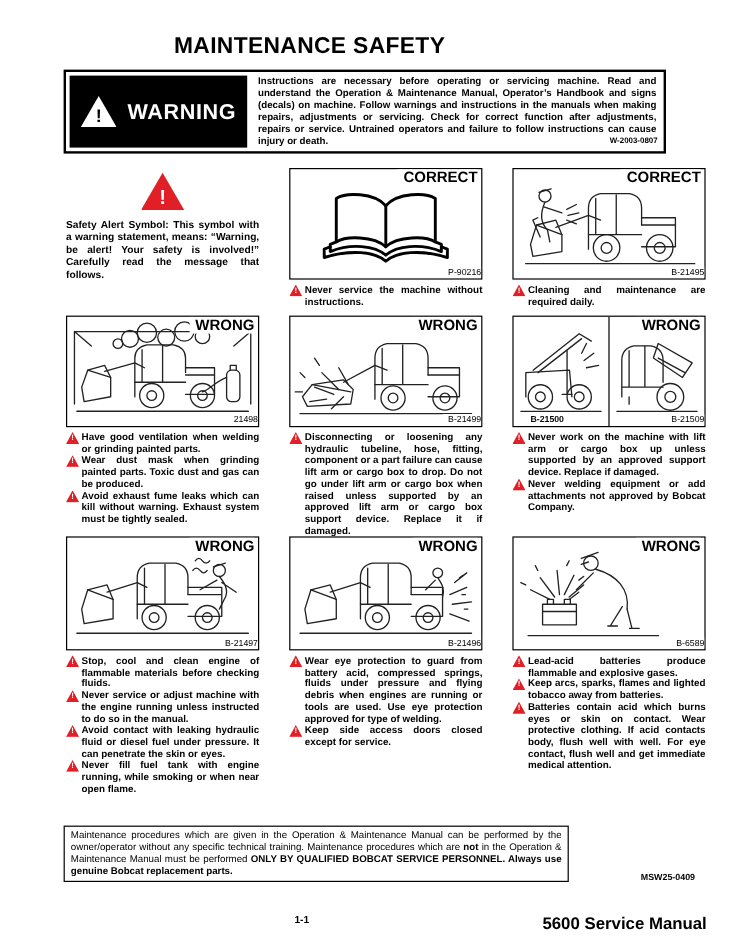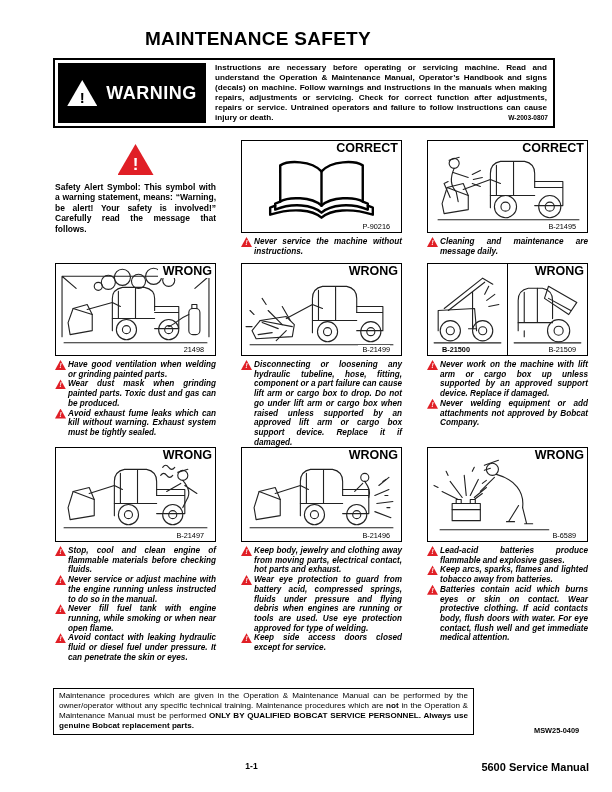--- a/index.html
+++ b/index.html
@@ -14,40 +14,40 @@
   .warntext{flex:1;position:relative;padding:3px 6px 3px 7px;font-size:8.1px;font-weight:bold;line-height:9.9px;text-align:justify;}
   .warncode{position:absolute;right:5px;bottom:3px;font-size:6.6px;font-weight:bold;background:#fff;padding-left:5px;}
 
   
   .content{position:absolute;left:55px;top:140px;width:533px;display:grid;grid-template-columns:161px 161px 161px;column-gap:25px;grid-template-rows:123px 184px auto;}
   .cell{position:relative;}
 
   .panel{position:relative;height:93px;border:1.5px solid #000;box-sizing:border-box;background:#fff;overflow:hidden;}
   .panel.tall{height:95px;}
   .panel-header{position:absolute;top:0;right:3px;font-size:12.5px;font-weight:bold;background:#fff;padding-left:5px;z-index:2;}
-  .panel-code{position:absolute;bottom:1px;right:11px;font-size:7.3px;background:#fff;padding-left:4px;z-index:2;}
+  .panel-code{position:absolute;bottom:1px;right:0;font-size:7.3px;background:#fff;padding-left:4px;z-index:2;}
   .panel-code.left{right:auto;left:14px;padding-left:0;padding-right:4px;font-weight:bold;}
   .panel svg{position:absolute;left:0;top:0;width:100%;height:100%;}
   .split{display:flex;}
   .half{position:relative;flex:1;height:100%;}
   .half.first{border-right:1.5px solid #000;}
 
   .bullets{margin-top:4px;}
-  .bullet{position:relative;padding-left:13px;font-size:8.2px;font-weight:bold;line-height:9.7px;text-align:justify;margin:0;font-style:italic;}
+  .bullet{position:relative;padding-left:13px;font-size:8.2px;font-weight:bold;line-height:9.7px;text-align:justify;margin:0;}
   .tri{position:absolute;left:0;top:0;width:11px;height:10px;background:#e01f26;color:#fff;clip-path:polygon(50% 0,100% 100%,0 100%);display:flex;align-items:flex-end;justify-content:center;font-size:6.5px;font-weight:bold;line-height:6px;padding-bottom:1px;box-sizing:border-box;}
 
   .alert-big{width:36px;height:31px;background:#e01f26;color:#fff;clip-path:polygon(50% 0,100% 100%,0 100%);display:flex;align-items:flex-end;justify-content:center;font-size:17px;font-weight:bold;line-height:16px;padding-bottom:2px;box-sizing:border-box;margin:4px auto 7px auto;}
   .alert-text{font-size:8.5px;font-weight:bold;line-height:10.4px;text-align:justify;}
 
   .bottombox{position:absolute;left:53px;top:688px;width:421px;border:1.5px solid #000;box-sizing:border-box;padding:2px 5px 3px 5px;font-size:8.1px;line-height:9.9px;text-align:justify;background:#fff;}
   .b{font-weight:bold;}
   .formcode{position:absolute;left:534px;top:726px;font-size:7.4px;font-weight:bold;}
 
   .footer-center{position:absolute;top:761px;left:0;width:503px;text-align:center;font-size:8.5px;font-weight:bold;}
-  .footer-right{position:absolute;top:761px;right:23px;font-size:11px;font-weight:bold;}
+  .footer-right{position:absolute;top:761px;right:23px;font-size:14px;font-weight:bold;}
 
   svg *{stroke:#222;fill:none;stroke-width:1.1;stroke-linecap:round;stroke-linejoin:round;}
   svg .thick{stroke-width:2.4;stroke:#000;}
 </style>
 </head>
 <body>
 
 <div class="title">MAINTENANCE SAFETY</div>
 
 <div class="warnbox">
@@ -103,21 +103,21 @@
         <path d="M106 40 L134 40 L134 64 L106 64 M106 46 L134 46"></path>
         <circle cx="77" cy="65" r="11"></circle>
           <circle cx="77" cy="65" r="4.5"></circle>
         <circle cx="121" cy="65" r="11"></circle>
           <circle cx="121" cy="65" r="4.5"></circle>
         <path d="M10 78 L150 78"></path>
       </svg>
       <span class="panel-code">B-21495</span>
     </div>
     <div class="bullets">
-      <p class="bullet"><span class="tri">!</span><span>Cleaning and maintenance are message daily.</span></p>
+      <p class="bullet"><span class="tri">!</span><span>Cleaning and maintenance are required daily.</span></p>
     </div>
   </div>
 
   <div class="cell">
     <div class="panel">
       <span class="panel-header">WRONG</span>
       <svg viewBox="0 0 158 90">
         <path d="M6 12 L152 12 M6 12 L6 72 M152 12 L152 72 M6 12 L20 24 M152 12 L138 24"></path>
         <circle cx="52" cy="18" r="7"></circle>
           <circle cx="66" cy="13" r="8"></circle>
@@ -226,22 +226,22 @@
           <path d="M121 23 L131 20"></path>
         <path d="M126 31 C132 38 134 44 130 50 L126 58 M124 34 L110 42 M128 36 L140 44"></path>
         <path d="M104 26 q3 -4 6 0 q3 4 6 0 M106 18 q3 -4 6 0 q3 4 6 0"></path>
         <path d="M8 78 L150 78"></path>
       </svg>
       <span class="panel-code">B-21497</span>
     </div>
     <div class="bullets">
       <p class="bullet"><span class="tri">!</span><span>Stop, cool and clean engine of flammable materials before checking fluids.</span></p>
       <p class="bullet"><span class="tri">!</span><span>Never service or adjust machine with the engine running unless instructed to do so in the manual.</span></p>
+      <p class="bullet"><span class="tri">!</span><span>Avoid contact with leaking hydraulic fluid or diesel fuel under pressure. It can penetrate the skin or eyes.</span></p>
       <p class="bullet"><span class="tri">!</span><span>Never fill fuel tank with engine running, while smoking or when near open flame.</span></p>
-      <p class="bullet"><span class="tri">!</span><span>Avoid contact with leaking hydraulic fluid or diesel fuel under pressure. It can penetrate the skin or eyes.</span></p>
     </div>
   </div>
 
   <div class="cell">
     <div class="panel tall">
       <span class="panel-header">WRONG</span>
       <svg viewBox="0 0 158 90">
         <path d="M12 58 L17 42 L33 38 L38 50 L38 66 L14 70 Z"></path>
           <path d="M17 42 L38 50"></path>
         <path d="M33 44 L58 36 L66 40"></path>
@@ -254,21 +254,20 @@
           <circle cx="114" cy="65" r="4"></circle>
         <circle cx="122" cy="28" r="4"></circle>
           <path d="M122 32 C126 38 128 42 126 48 M120 34 L112 42"></path>
         <path d="M132 46 L146 40 M134 54 L150 52 M132 62 L148 68 M136 36 L146 28"></path>
         <path d="M142 46 L145 46 M144 58 L147 58 M140 32 L143 30"></path>
         <path d="M8 78 L150 78"></path>
       </svg>
       <span class="panel-code">B-21496</span>
     </div>
     <div class="bullets">
-      <p class="bullet"><span class="tri">!</span><span>Keep body, jewelry and clothing away from moving parts, electrical contact, hot parts and exhaust.</span></p>
       <p class="bullet"><span class="tri">!</span><span>Wear eye protection to guard from battery acid, compressed springs, fluids under pressure and flying debris when engines are running or tools are used. Use eye protection approved for type of welding.</span></p>
       <p class="bullet"><span class="tri">!</span><span>Keep side access doors closed except for service.</span></p>
     </div>
   </div>
 
   <div class="cell">
     <div class="panel tall">
       <span class="panel-header">WRONG</span>
       <svg viewBox="0 0 158 90">
         <circle cx="64" cy="20" r="6"></circle>
@@ -280,21 +279,21 @@
         <path d="M28 54 L28 50 L33 50 L33 54 M42 54 L42 50 L47 50 L47 54 M24 60 L52 60"></path>
         <path d="M34 48 L22 32 M38 46 L36 26 M42 46 L50 30 M30 50 L14 42 M46 48 L58 38"></path>
         <path d="M20 26 L18 22 M44 22 L46 18 M10 38 L6 36 M54 34 L58 31"></path>
         <path d="M12 80 L120 80"></path>
       </svg>
       <span class="panel-code">B-6589</span>
     </div>
     <div class="bullets">
       <p class="bullet"><span class="tri">!</span><span>Lead-acid batteries produce flammable and explosive gases.</span></p>
       <p class="bullet"><span class="tri">!</span><span>Keep arcs, sparks, flames and lighted tobacco away from batteries.</span></p>
-      <p class="bullet"><span class="tri">!</span><span>Batteries contain acid which burns eyes or skin on contact. Wear protective clothing. If acid contacts body, flush doors with water. For eye contact, flush well and get immediate medical attention.</span></p>
+      <p class="bullet"><span class="tri">!</span><span>Batteries contain acid which burns eyes or skin on contact. Wear protective clothing. If acid contacts body, flush well with well. For eye contact, flush well and get immediate medical attention.</span></p>
     </div>
   </div>
 </div>
 
 <div class="bottombox"><span>Maintenance procedures which are given in the Operation &amp; Maintenance Manual can be performed by the owner/operator without any specific technical training. Maintenance procedures which are </span><span class="b">not</span><span> in the Operation &amp; Maintenance Manual must be performed </span><span class="b">ONLY BY QUALIFIED BOBCAT SERVICE PERSONNEL. Always use genuine Bobcat replacement parts.</span></div>
 <div class="formcode">MSW25-0409</div>
 
 <div class="footer-center">1-1</div>
 <div class="footer-right">5600 Service Manual</div>
 

